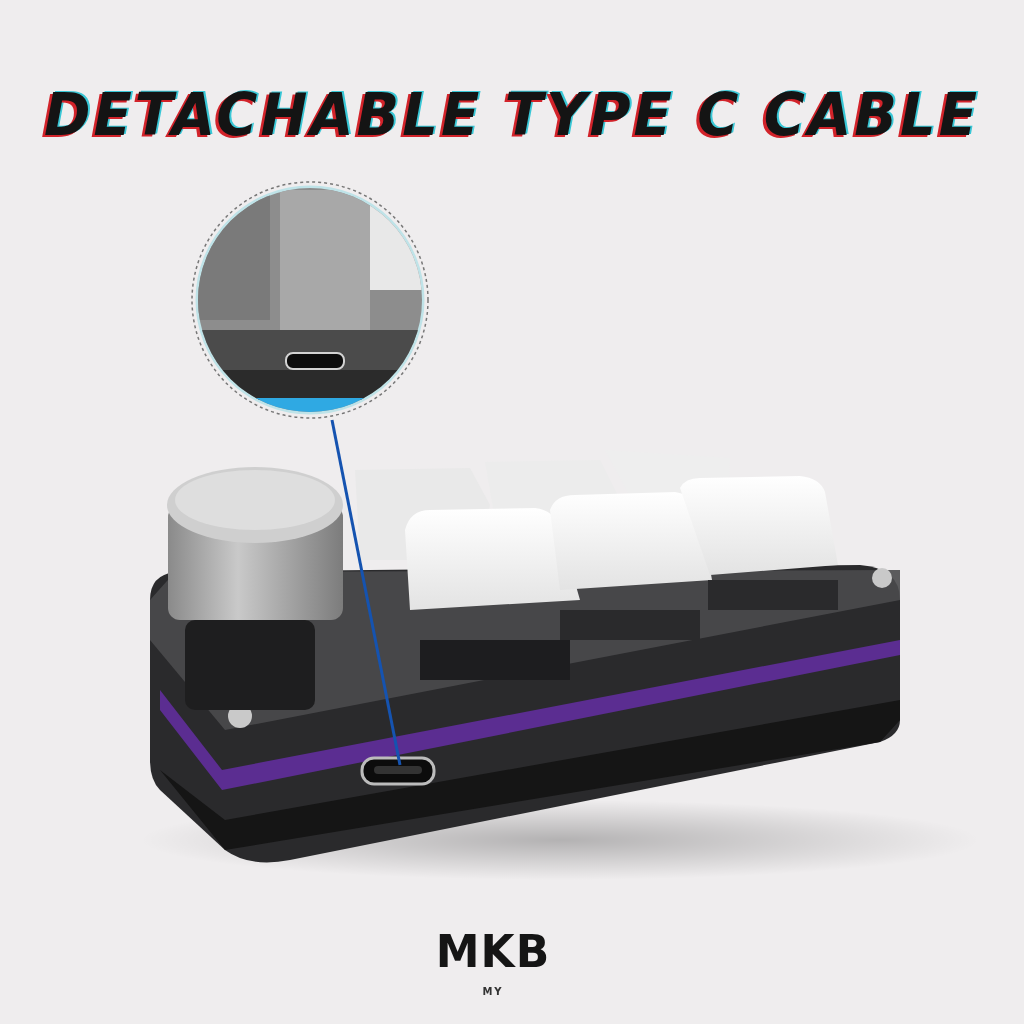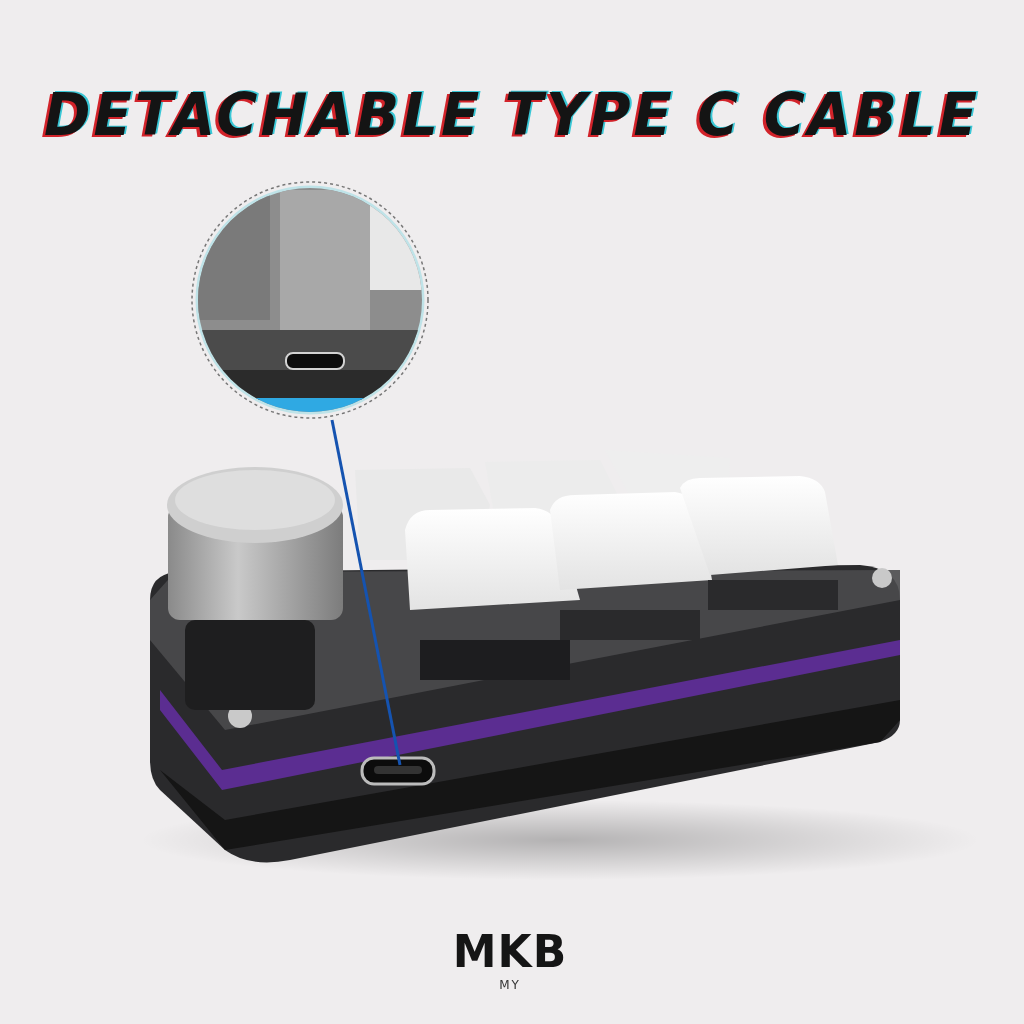--- a/index.html
+++ b/index.html
@@ -1,22 +1,22 @@
 <!DOCTYPE html>
 <html><head>
 <meta charset="utf-8">
 <style>
   html,body{margin:0;padding:0;}
   body{width:1024px;height:1024px;background:#efedee;position:relative;overflow:hidden;font-family:"DejaVu Sans",sans-serif;}
   .title{position:absolute;left:0;right:0;top:82px;text-align:center;font-family:"DejaVu Sans",sans-serif;font-weight:bold;font-style:italic;font-size:56px;letter-spacing:3px;color:#141414;
     text-shadow:-3px 2px 0 #d2232a, 2px -1px 0 #39c7d6;transform:scaleY(1.05);}
   .stage{position:absolute;left:0;top:0;width:1024px;height:1024px;}
-  .logo{position:absolute;left:440px;top:930px;width:140px;text-align:center;}
+  .logo{position:absolute;left:423px;top:930px;width:140px;text-align:center;}
   .logo-main{font-size:44px;font-weight:bold;color:#151515;letter-spacing:1px;line-height:44px;}
-  .logo-sub{font-size:12px;font-weight:normal;color:#333;letter-spacing:2px;margin-top:4px;}
+  .logo-sub{font-size:10px;font-weight:bold;color:#333;letter-spacing:2px;margin-top:12px;}
 </style>
 </head>
 <body>
 
 <div class="title">DETACHABLE TYPE C CABLE</div>
 
 <svg class="stage" viewBox="0 0 1024 1024" xmlns="http://www.w3.org/2000/svg">
   <defs>
     <linearGradient id="knobg" x1="0" x2="1">
         <stop offset="0" stop-color="#8a8a8a"></stop>

